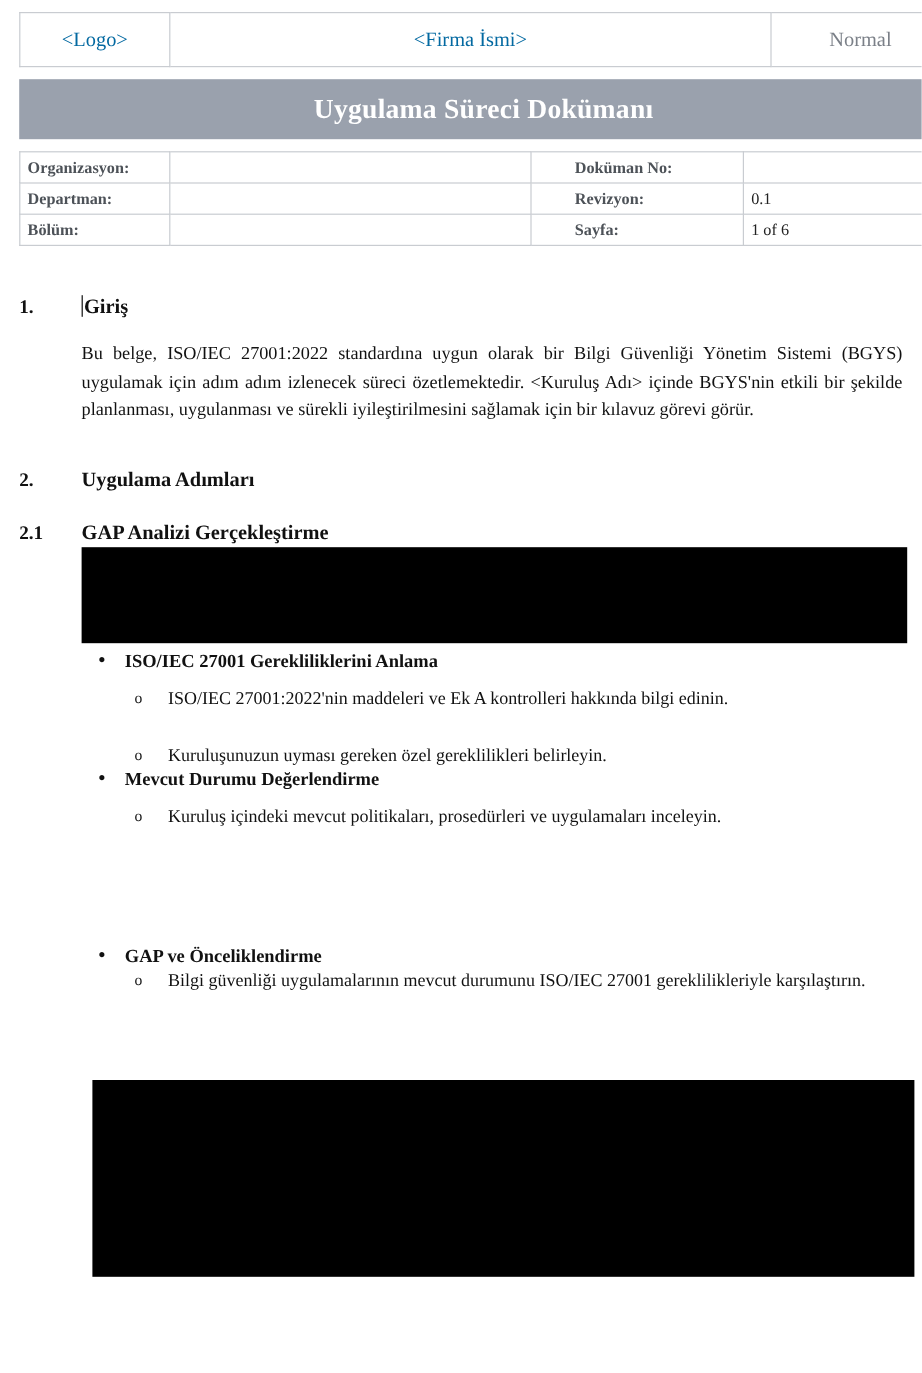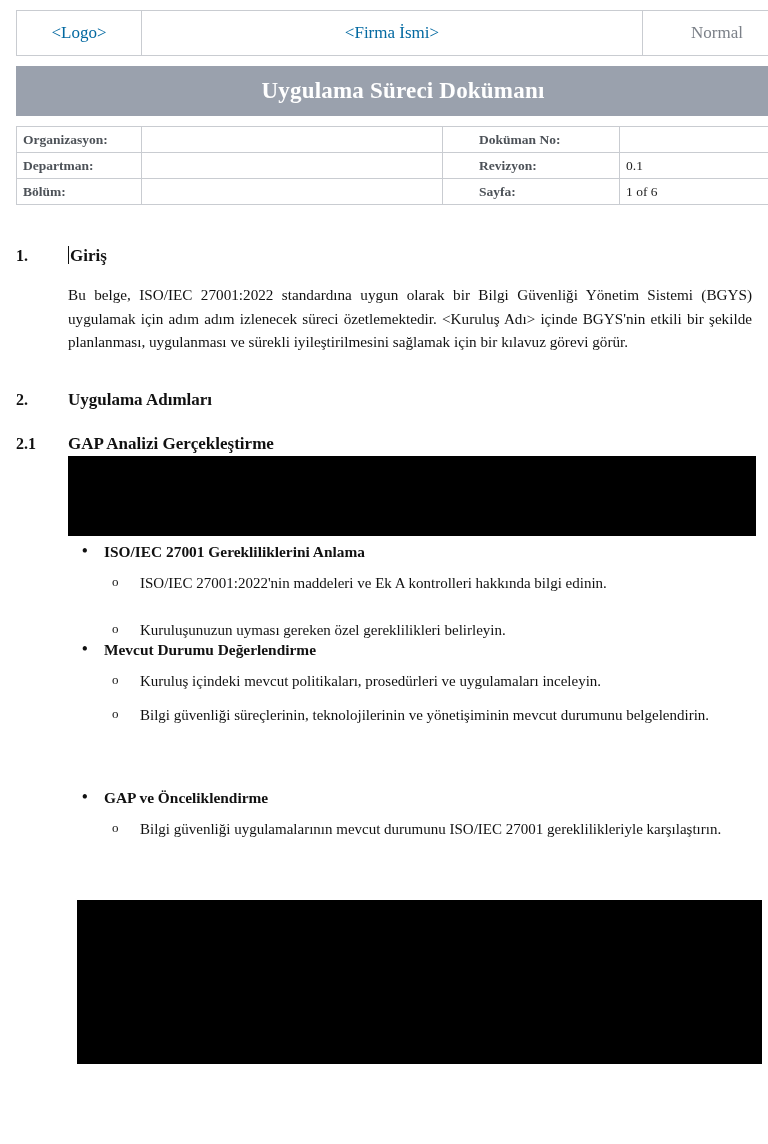--- a/index.html
+++ b/index.html
@@ -249,23 +249,22 @@
 
   <div class="bullet-l1" style="top:543px;">
     <div class="b1-item">ISO/IEC 27001 Gerekliliklerini Anlama</div>
     <div class="b2-item" style="margin-top:11px;">ISO/IEC 27001:2022'nin maddeleri ve Ek A kontrolleri hakkında bilgi edinin.</div>
     <div class="b2-item" style="margin-top:24px;">Kuruluşunuzun uyması gereken özel gereklilikleri belirleyin.</div>
   </div>
 
   <div class="bullet-l1" style="top:641px;">
     <div class="b1-item">Mevcut Durumu Değerlendirme</div>
     <div class="b2-item" style="margin-top:11px;">Kuruluş içindeki mevcut politikaları, prosedürleri ve uygulamaları inceleyin.</div>
-    <div class="b2-item" style="margin-top:11px;">Bilgi güvenliği süreçlerinin, teknolojilerinin ve yönetişiminin mevcut durumunu belgelendirin.</div>
   </div>
 
   <div class="bullet-l1" style="top:789px;">
     <div class="b1-item">GAP ve Önceliklendirme</div>
-    <div class="b2-item" style="margin-top:11px;">Bilgi güvenliği uygulamalarının mevcut durumunu ISO/IEC 27001 gereklilikleriyle karşılaştırın.</div>
+    <div class="b2-item" style="">Bilgi güvenliği uygulamalarının mevcut durumunu ISO/IEC 27001 gereklilikleriyle karşılaştırın.</div>
   </div>
 
   <div class="redaction" style="left:77px; top:900px; width:685px; height:164px;"></div>
 
 </div>
 
 </body></html>

